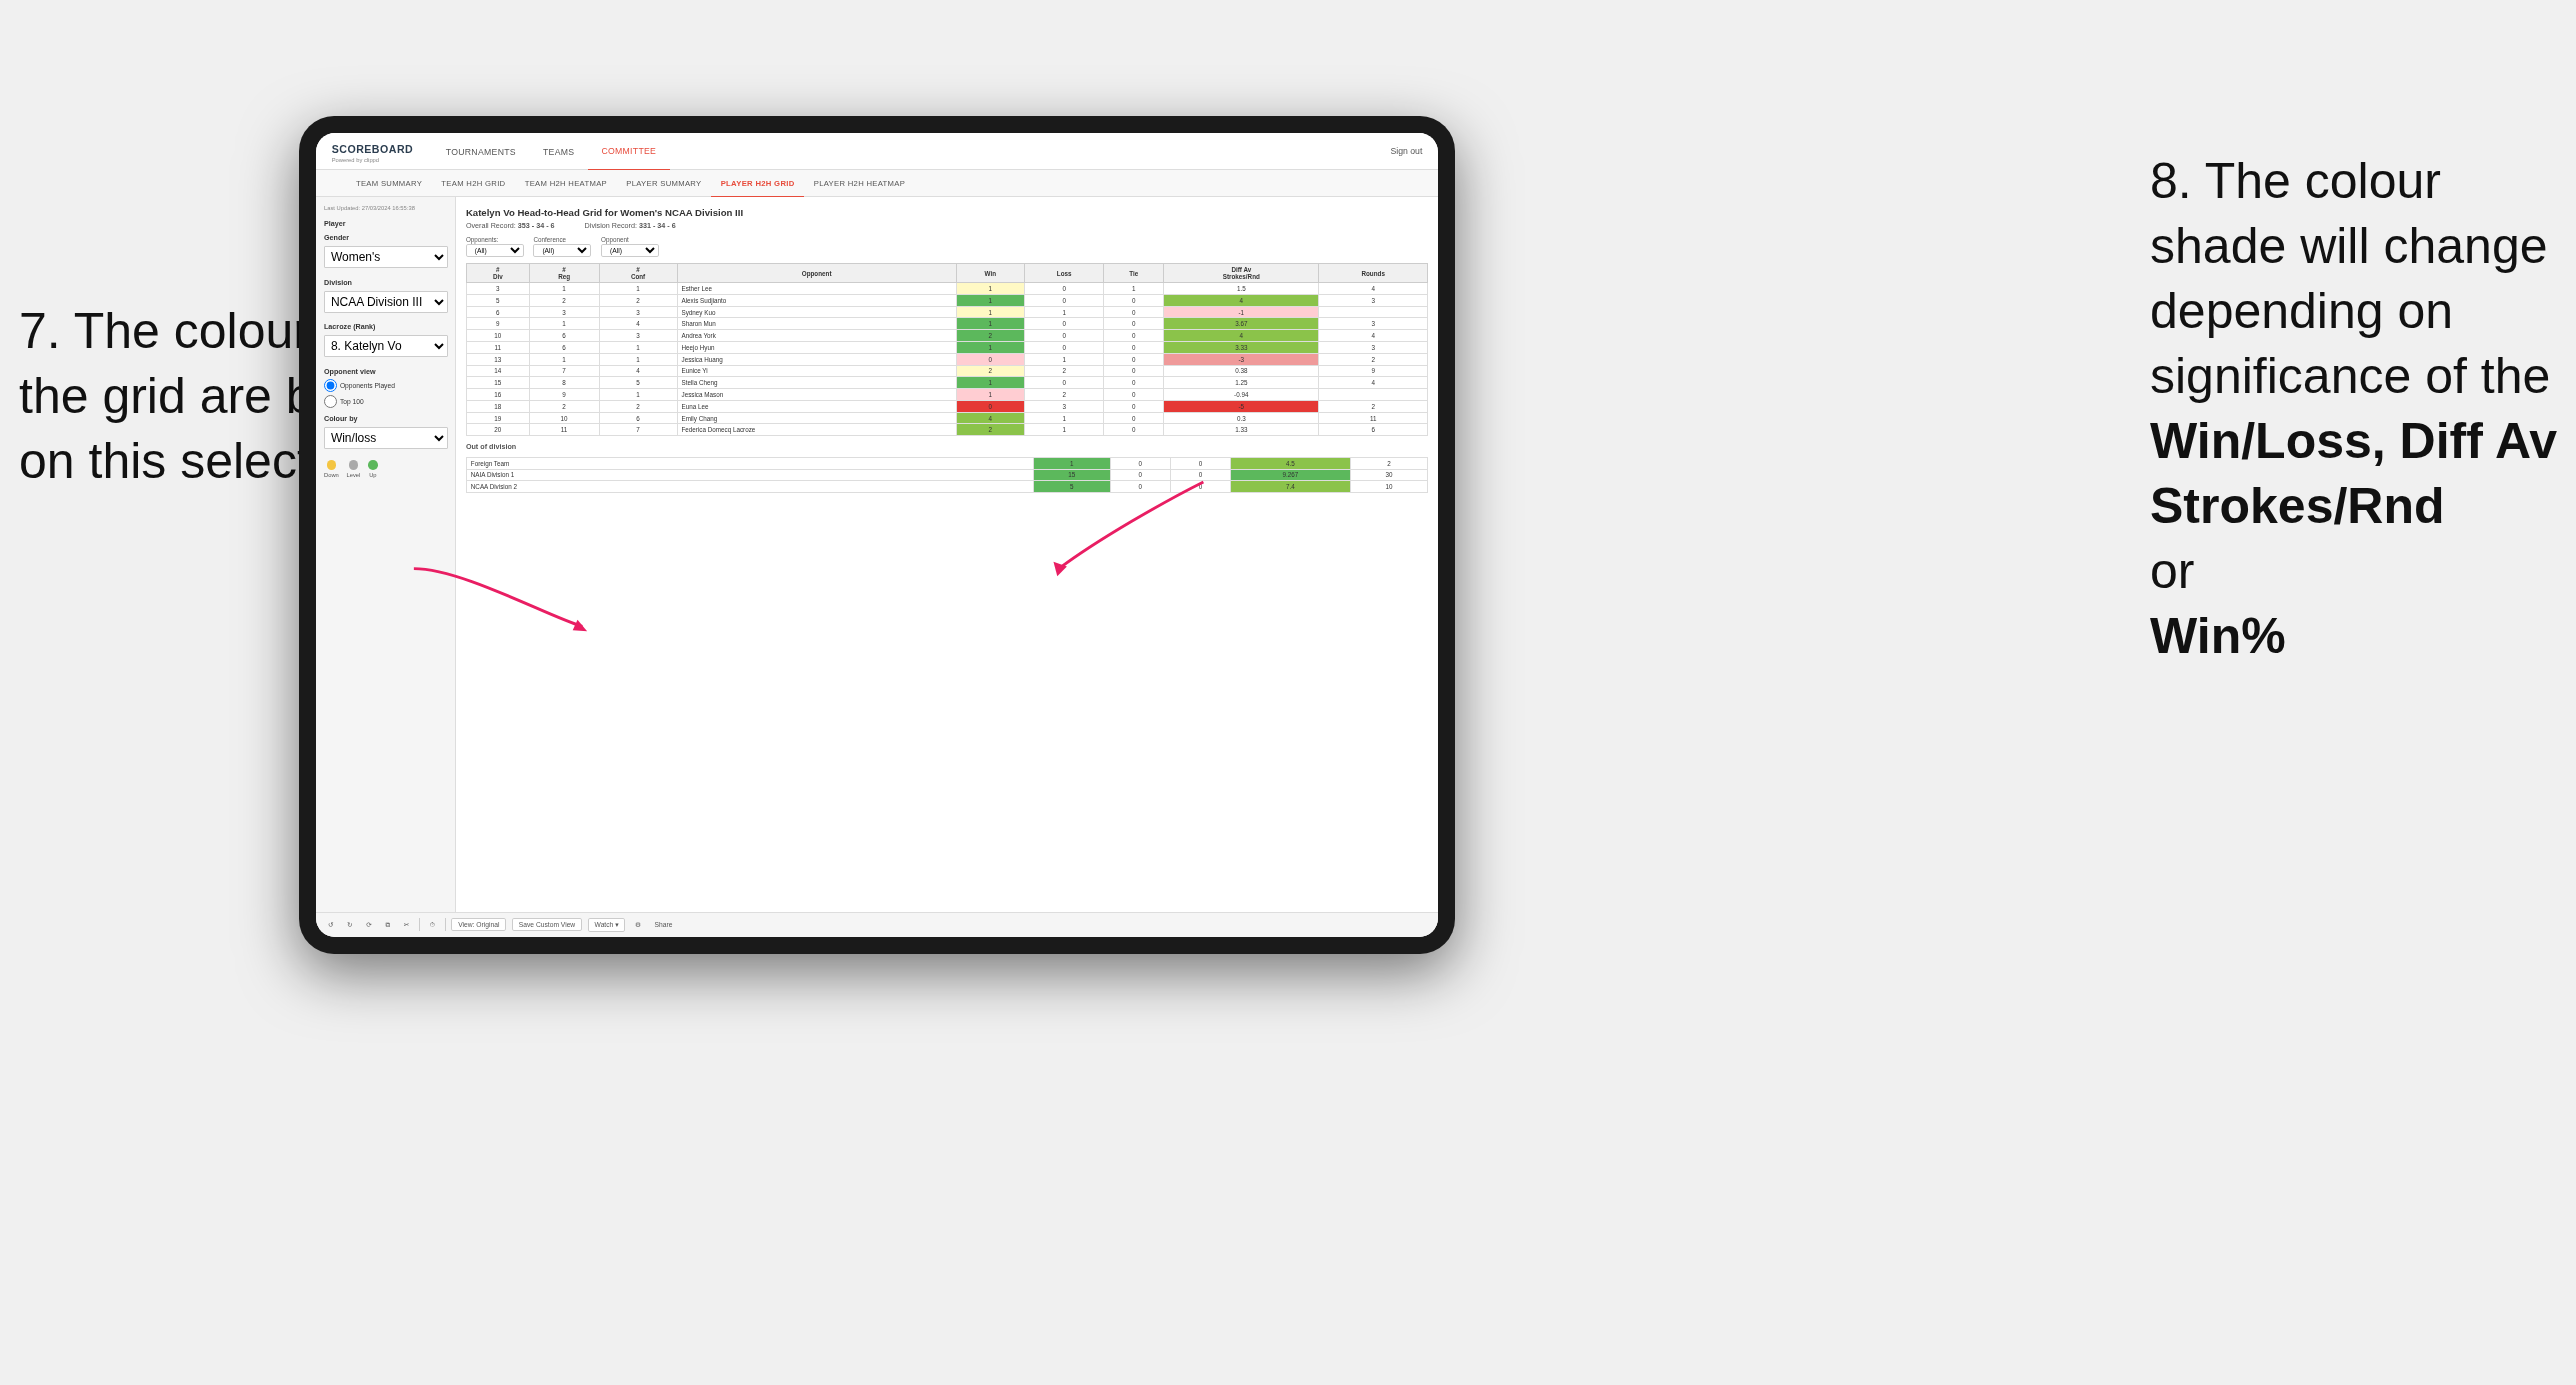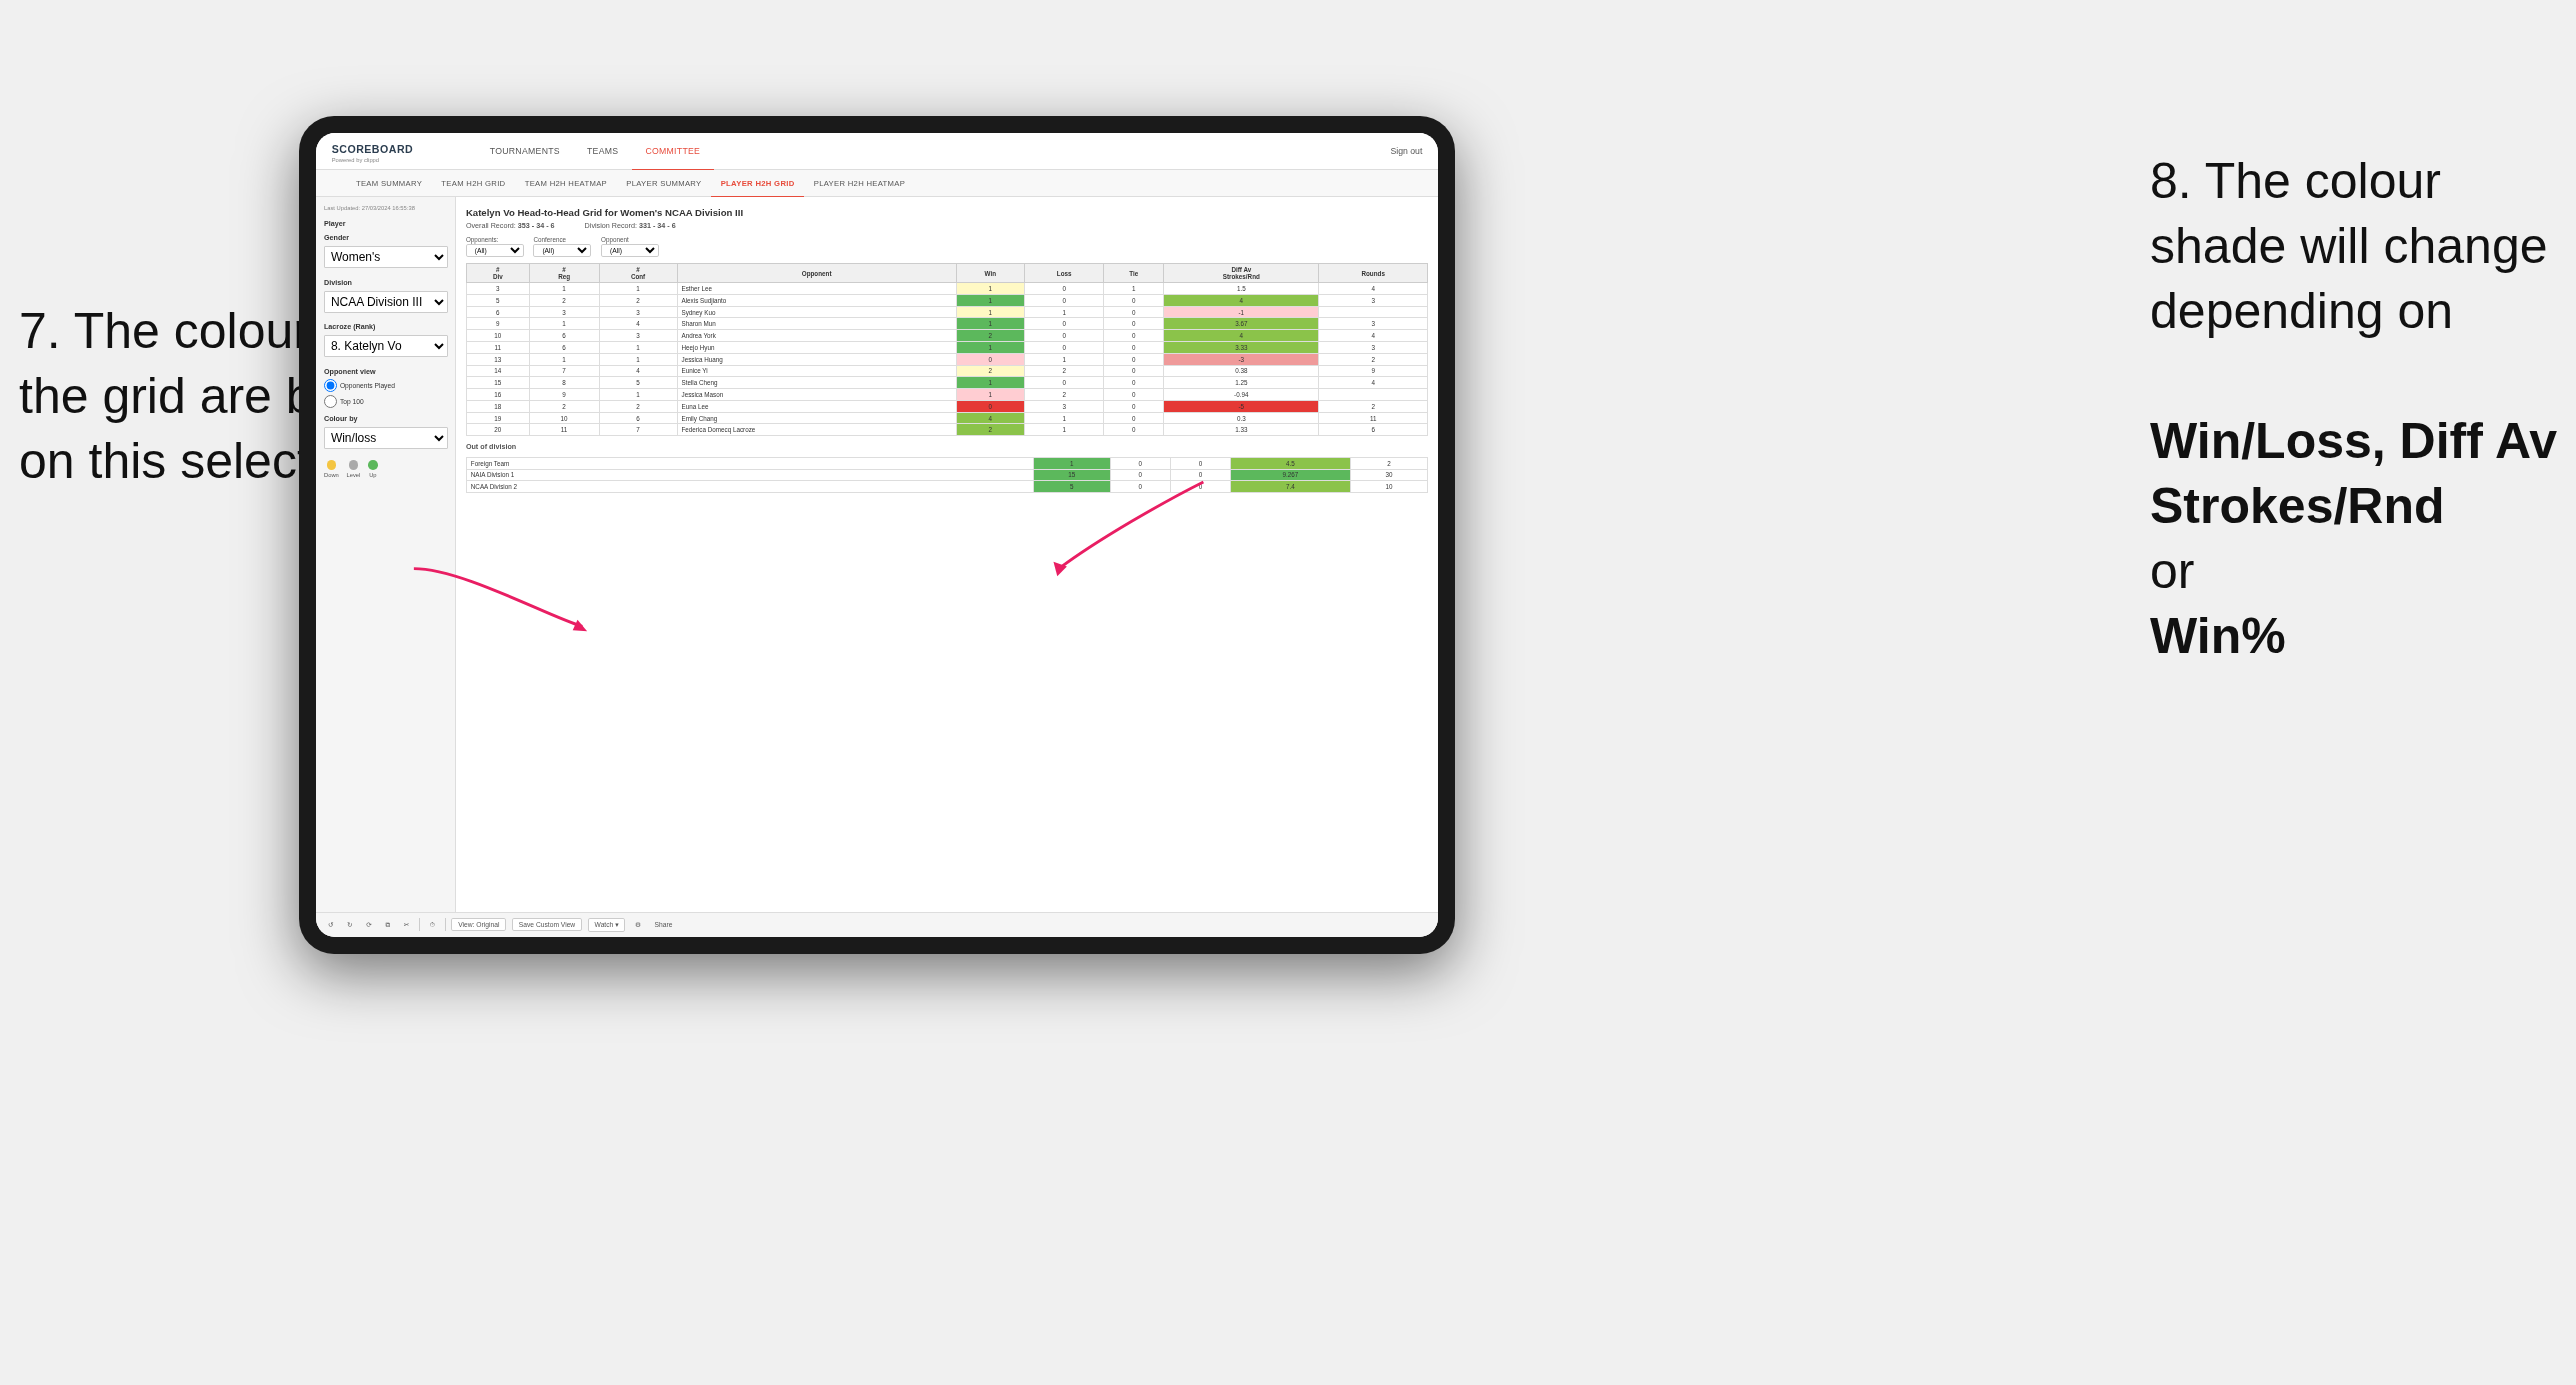--- a/index.html
+++ b/index.html
@@ -57,25 +57,23 @@
       overflow: hidden;
       display: flex;
       flex-direction: column;
     }
 
     
     .top-nav {
       background: #fff;
       border-bottom: 1px solid #ddd;
       display: flex;
-      align-items: center;
       padding: 0 15.4px;
       height: 37px;
       flex-shrink: 0;
-      gap: 44px;
     }
     .logo-area {
       display: flex;
       align-items: center;
       margin-right: 19px;
     }
     .logo-text {
       font-size: 10.6px;
       font-weight: bold;
       color: #2c3e50;
@@ -354,21 +352,21 @@
 <div class="annotation-left">
   <span>7. The colours in</span><br>
   <span>the grid are based</span><br>
   <span>on this selection</span>
 </div>
 
 <div class="annotation-right">
   <span>8. The colour</span><br>
   <span>shade will change</span><br>
   <span>depending on</span><br>
-  <br>
+  <span>significance of the</span><br>
   <strong>Win/Loss</strong><strong>, </strong><strong>Diff Av</strong><br>
   <strong>Strokes/Rnd</strong><br>
   <span>or</span><br>
   <strong>Win%</strong>
 </div>
 
 <div class="tablet-frame">
   <div class="tablet-screen">
 
     <div class="top-nav">

